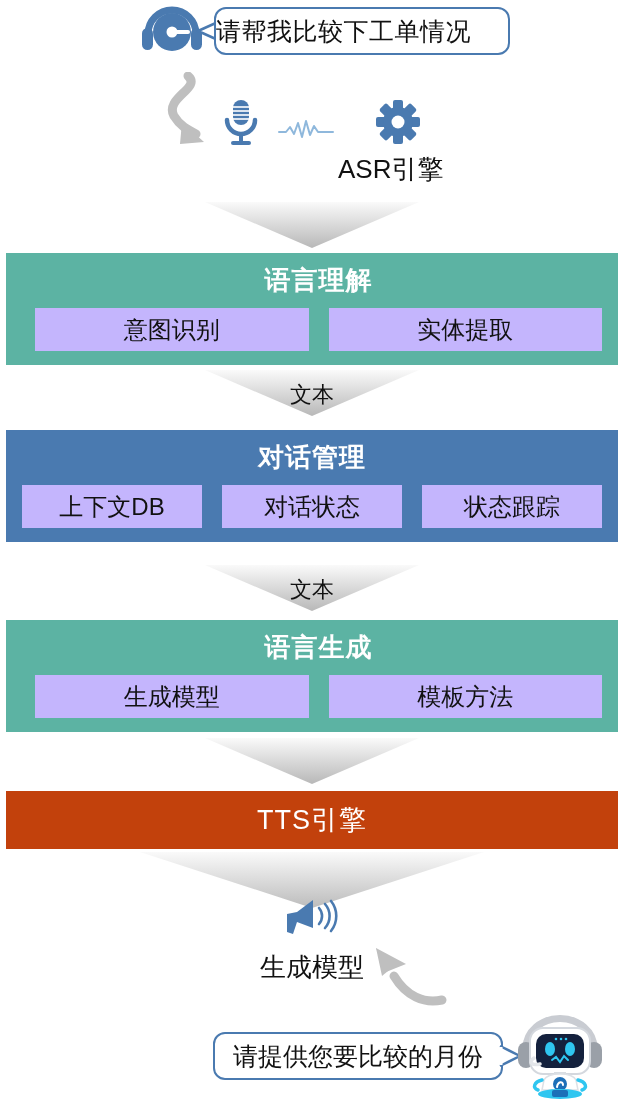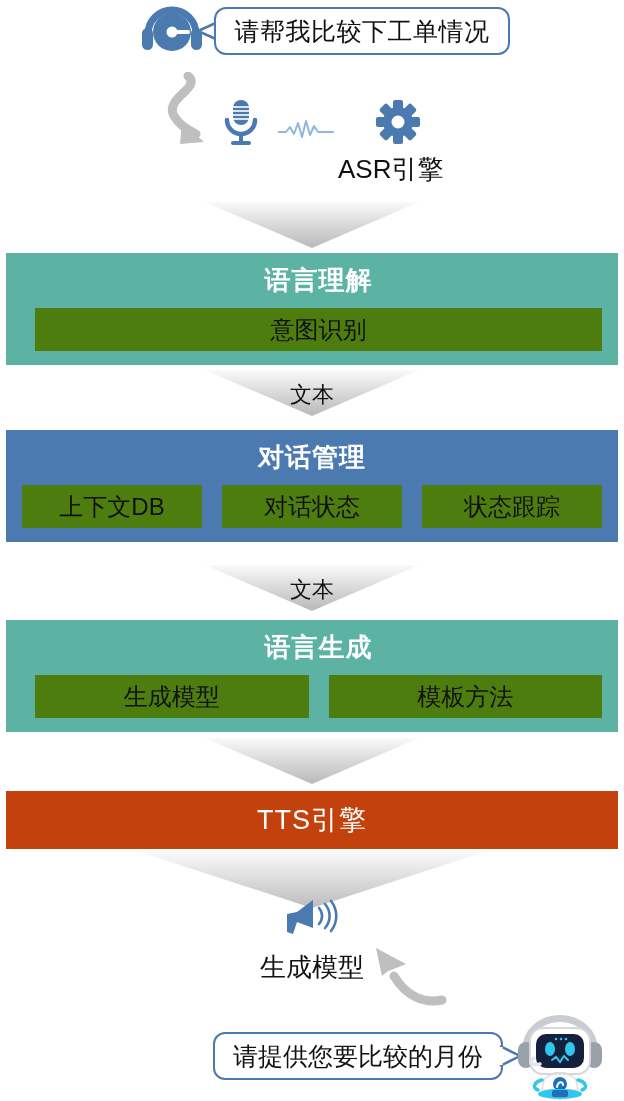--- a/index.html
+++ b/index.html
@@ -33,21 +33,20 @@
     left: 214px;
     top: 7px;
     width: 296px;
     height: 48px;
     border: 2.5px solid #4A7AB0;
     border-radius: 12px;
     background: #ffffff;
     box-sizing: border-box;
     display: flex;
     align-items: center;
-    justify-content: center;
   }
   .bubble-top .btext {
     font-size: 25px;
     color: #111111;
     letter-spacing: 0.5px;
     white-space: nowrap;
   }
   .bubble-top-tail {
     position: absolute;
     left: 196px;
@@ -135,21 +134,21 @@
     letter-spacing: 1px;
     padding-top: 10px;
   }
   .panel-boxes {
     display: flex;
     gap: 20px;
     padding: 10px 16px 14px 16px;
   }
   .pbox {
     flex: 1;
-    background: #4d7c0f;
+    background: #c4b5fd;
     height: 43px;
     display: flex;
     align-items: center;
     justify-content: center;
     font-size: 24px;
     color: #111111;
     white-space: nowrap;
   }
   .panel.teal { background: #5CB3A3; padding-left: 13px; }
   .panel.blue { background: #4A7AB0; }
@@ -310,20 +309,21 @@
       </defs>
       <path d="M0 0 H214 L107 46 Z" fill="url(#gA)"></path>
     </svg>
     <div class="chev-label"></div>
   </div>
 
   <div class="panel teal" style="top:253px;">
     <div class="panel-title">语言理解</div>
     <div class="panel-boxes">
       <div class="pbox">意图识别</div>
+      <div class="pbox">实体提取</div>
     </div>
   </div>
 
   <div class="chev" style="top:370px;">
     <svg viewBox="0 0 214 48" width="214" height="48" aria-hidden="true">
       <defs>
         <linearGradient id="gB" x1="0" y1="0" x2="0" y2="1">
           <stop offset="0%" stop-color="#FAFAFA"></stop>
           <stop offset="100%" stop-color="#B8B8B8"></stop>
         </linearGradient>

